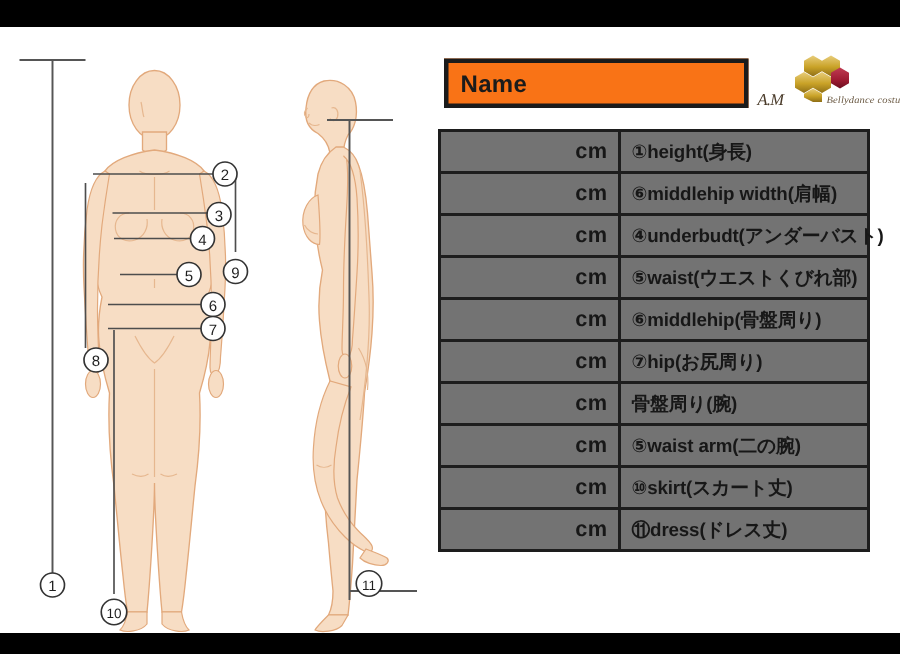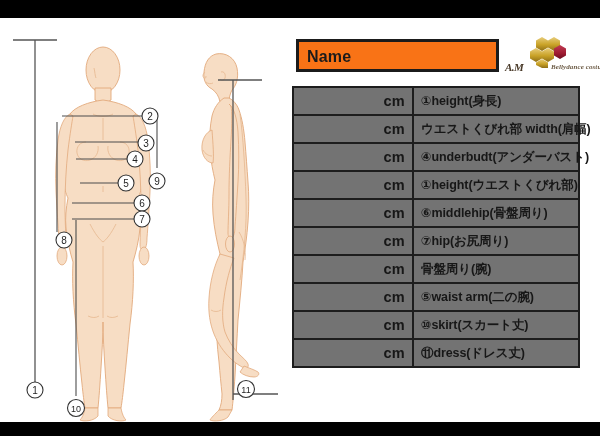--- a/index.html
+++ b/index.html
@@ -67,21 +67,20 @@
     letter-spacing: 0.2px;
   }
 
   
   .logo {
     position: absolute;
     left: 213px;
     top: 4px;
     width: 92px;
     height: 44px;
-    font-weight: bold;
   }
   .logo-mark { position: absolute; left: 20px; top: 1px; }
   .logo-initials {
     position: absolute;
     left: 0px;
     top: 27px;
     font-family: "Liberation Serif", "DejaVu Serif", serif;
     font-style: italic;
     font-size: 11px;
     color: #4a3b2a;
@@ -407,29 +406,29 @@
     </div>
 
     <table class="meas-table">
       <tbody>
         <tr>
           <td class="col-unit">cm</td>
           <td class="col-item">①height(身長)</td>
         </tr>
         <tr>
           <td class="col-unit">cm</td>
-          <td class="col-item">ウエストくびれ部 width(肩幅)</td>
+          <td class="col-item">⑥middlehip width(肩幅)</td>
         </tr>
         <tr>
           <td class="col-unit">cm</td>
           <td class="col-item">④underbudt(アンダーバスト)</td>
         </tr>
         <tr>
           <td class="col-unit">cm</td>
-          <td class="col-item">①height(ウエストくびれ部)</td>
+          <td class="col-item">⑤waist(ウエストくびれ部)</td>
         </tr>
         <tr>
           <td class="col-unit">cm</td>
           <td class="col-item">⑥middlehip(骨盤周り)</td>
         </tr>
         <tr>
           <td class="col-unit">cm</td>
           <td class="col-item">⑦hip(お尻周り)</td>
         </tr>
         <tr>

